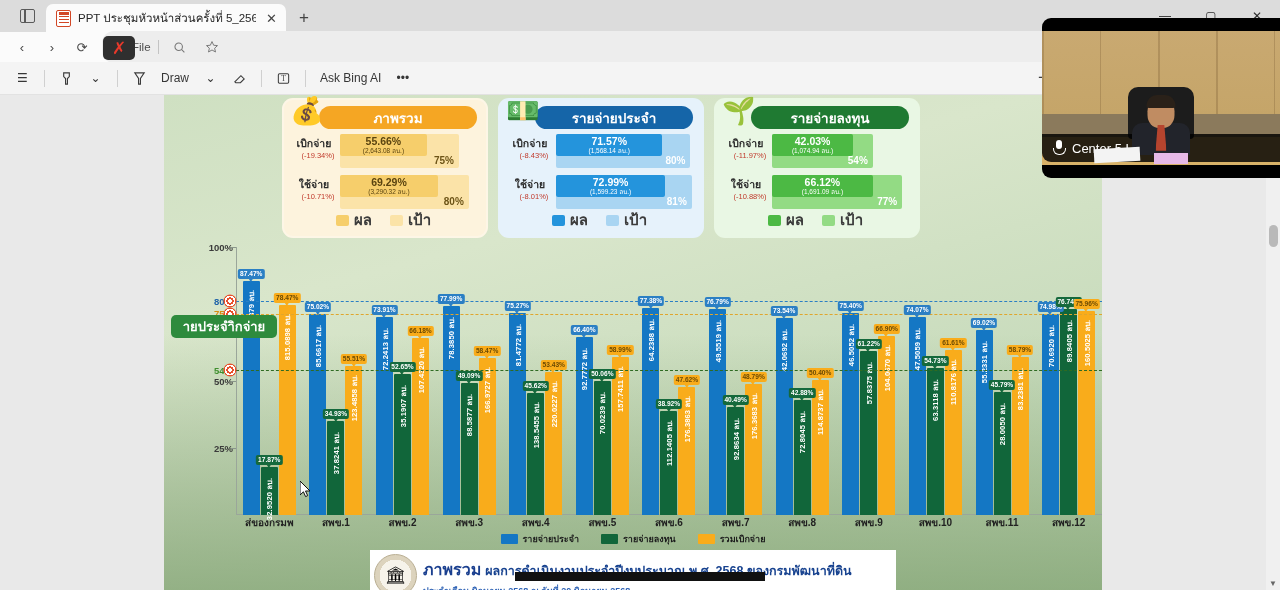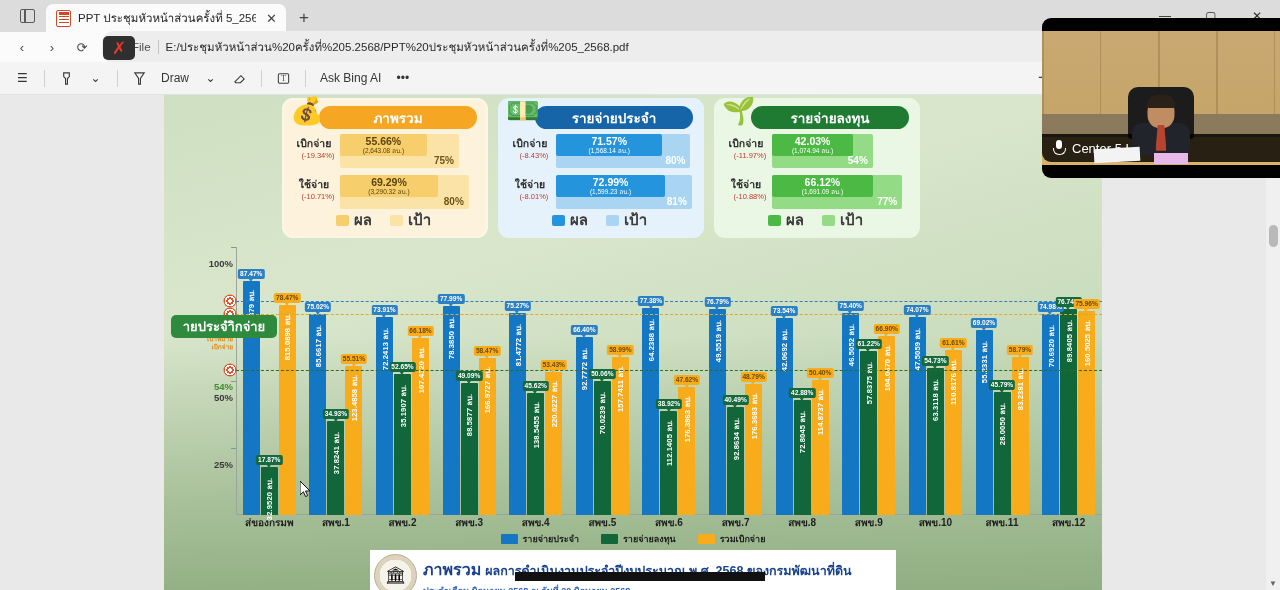--- a/index.html
+++ b/index.html
@@ -150,21 +150,21 @@
   .lgsw { width: 13px; height: 11px; border-radius: 2px; }
 
   
   .chart-panel { position: absolute; left: 0; top: 148px; width: 938px; height: 307px; }
   .chart-badge {
     position: absolute; left: 7px; top: 72px; width: 106px; height: 23px;
     background: #2e8b3d; color: #fff; border-radius: 5px; font-size: 13px; font-weight: bold;
     display: flex; align-items: center; justify-content: center; z-index: 6;
   }
   .plot { position: absolute; left: 36px; top: 4px; width: 902px; height: 268px; }
-  .ylabels { position: absolute; left: 0; top: 16px; width: 36px; height: 268px; }
+  .ylabels { position: absolute; left: 0; top: 0; width: 36px; height: 268px; }
   .ytick { position: absolute; right: 3px; font-size: 9.5px; font-weight: bold; color: #3a3a3a;
            transform: translateY(-50%); white-space: nowrap; text-align: right; }
   .ytick.blue { color: #1f63a8; }
   .ytick.orange { color: #d98c12; }
   .ytick.green { color: #3f8f2e; }
   .ysub { font-size: 6.5px; font-weight: bold; color: #e08a13; line-height: 7.5px; }
   .grid-area { position: absolute; left: 36px; top: 0; right: 0; height: 268px; }
   .axis-v { position: absolute; left: 0; top: 0; width: 1px; height: 100%; background: #9aa69a; }
   .axis-h { position: absolute; left: 0; bottom: 0; width: 100%; height: 1px; background: #9aa69a; }
   .gline { position: absolute; left: 0; width: 100%; height: 0; }
@@ -311,21 +311,20 @@
   </div>
 
   <div class="navbar">
     <div class="navicon">‹</div>
     <div class="navicon">›</div>
     <div class="navicon">⟳</div>
     <div class="omnibox">
       <div class="omni-info">i</div>
       <div class="omni-scheme">File</div>
       <div class="omni-div"></div>
-      <div class="omni-url">E:/ประชุมหัวหน้าส่วน%20ครั้งที่%205.2568/PPT%20ประชุมหัวหน้าส่วนครั้งที่%205_2568.pdf</div>
       <div class="omni-right">
         <div class="navicon">
           <svg width="13" height="13" viewBox="0 0 16 16">
               <circle cx="7" cy="7" r="4.6" fill="none" stroke="#777" stroke-width="1.3"></circle>
               <line x1="10.4" y1="10.4" x2="14" y2="14" stroke="#777" stroke-width="1.3"></line>
             </svg>
         </div>
         <div class="navicon">
           <svg width="14" height="14" viewBox="0 0 16 16">
               <polygon points="8,1.8 9.9,6 14.3,6.4 11,9.4 12,13.7 8,11.4 4,13.7 5,9.4 1.7,6.4 6.1,6" fill="none" stroke="#777" stroke-width="1.1"></polygon>

